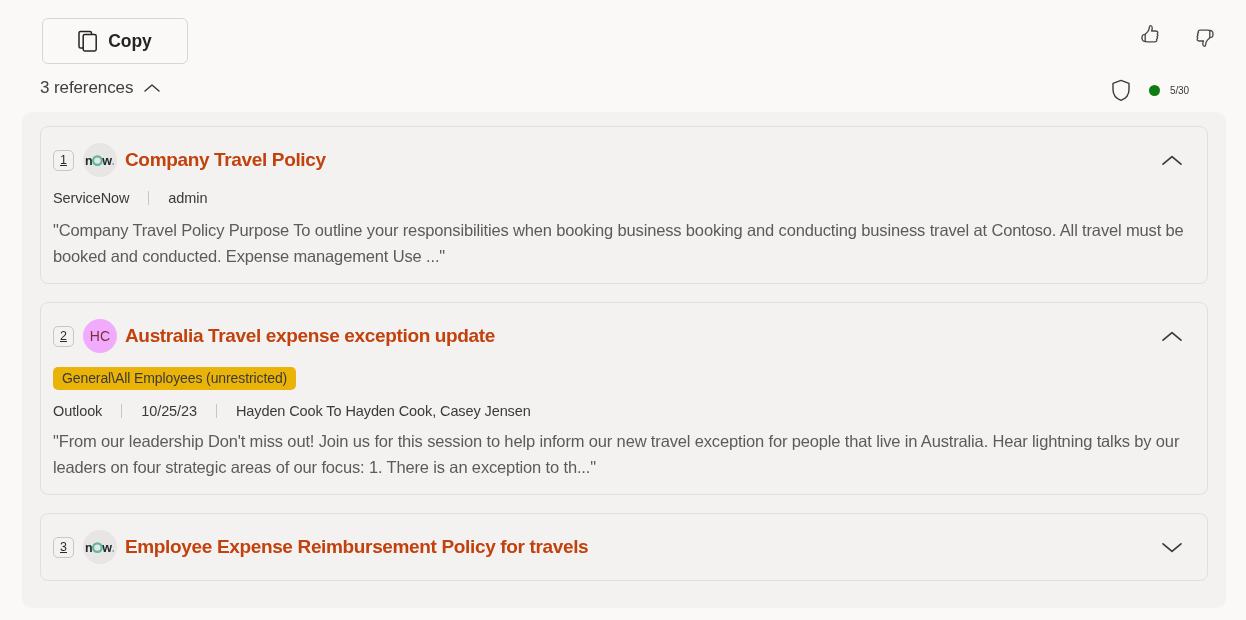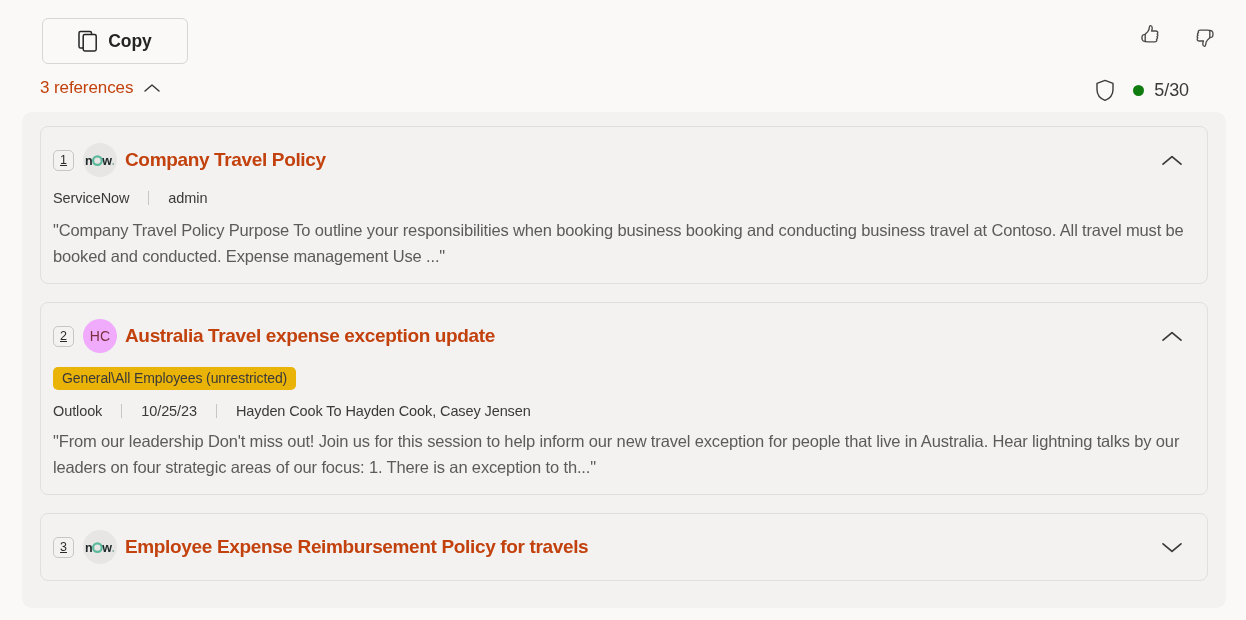--- a/index.html
+++ b/index.html
@@ -52,21 +52,21 @@
   .refs-row {
     position: absolute;
     left: 40px; top: 78px;
     display: flex;
     align-items: center;
     gap: 10px;
     cursor: pointer;
   }
   .refs-label {
     font-size: 17px;
-    color: #c2410c;
+    color: #404040;
     letter-spacing: -0.1px;
   }
   .chev-small { width: 18px; height: 12px; display: block; }
 
   .feedback {
     position: absolute;
     right: 28px; top: 22px;
     display: flex;
     align-items: center;
     gap: 26px;
@@ -90,21 +90,21 @@
   }
   .shield-icon { width: 20px; height: 23px; display: block; margin-right: 18px; }
   .green-dot {
     width: 11px; height: 11px;
     border-radius: 50%;
     background: #107c10;
     margin-right: 10px;
     flex: none;
   }
   .meta-count {
-    font-size: 18px;
+    font-size: 10px;
     color: #3b3a39;
     margin-right: 23px;
     letter-spacing: -0.1px;
   }
   .meta-note {
     font-size: 15.5px;
     color: #3b3a39;
     letter-spacing: -0.1px;
   }
 

